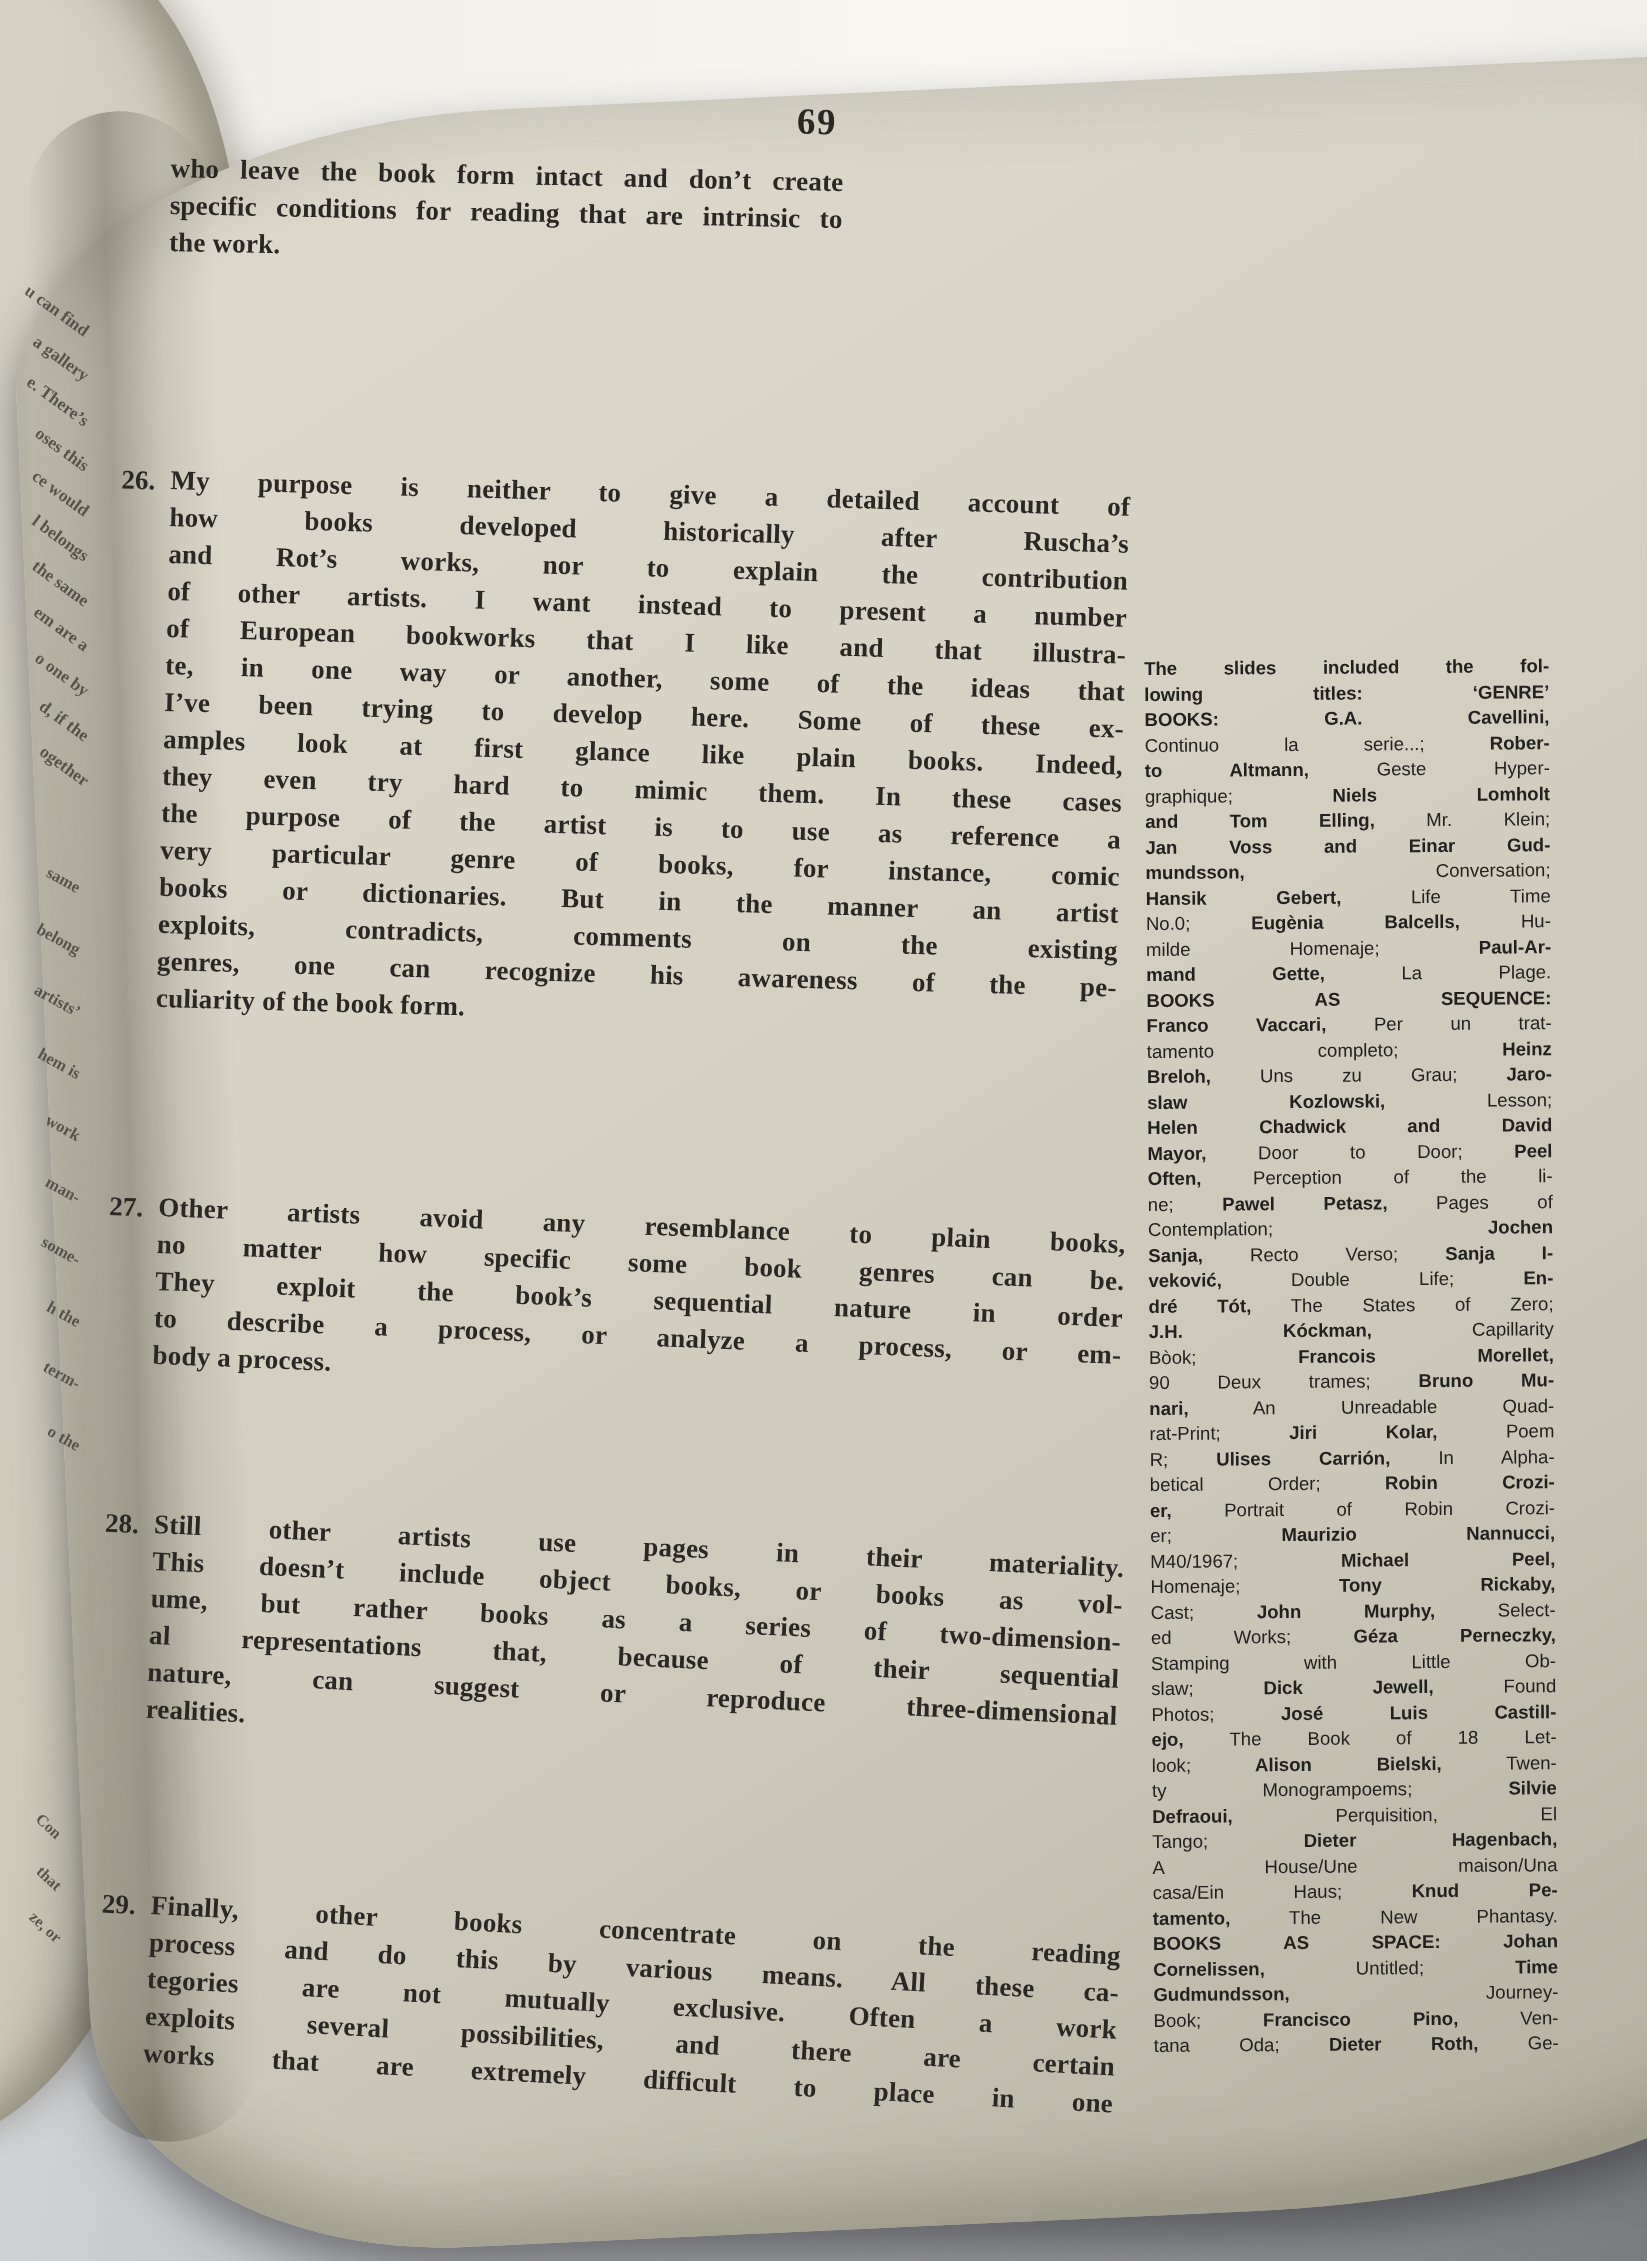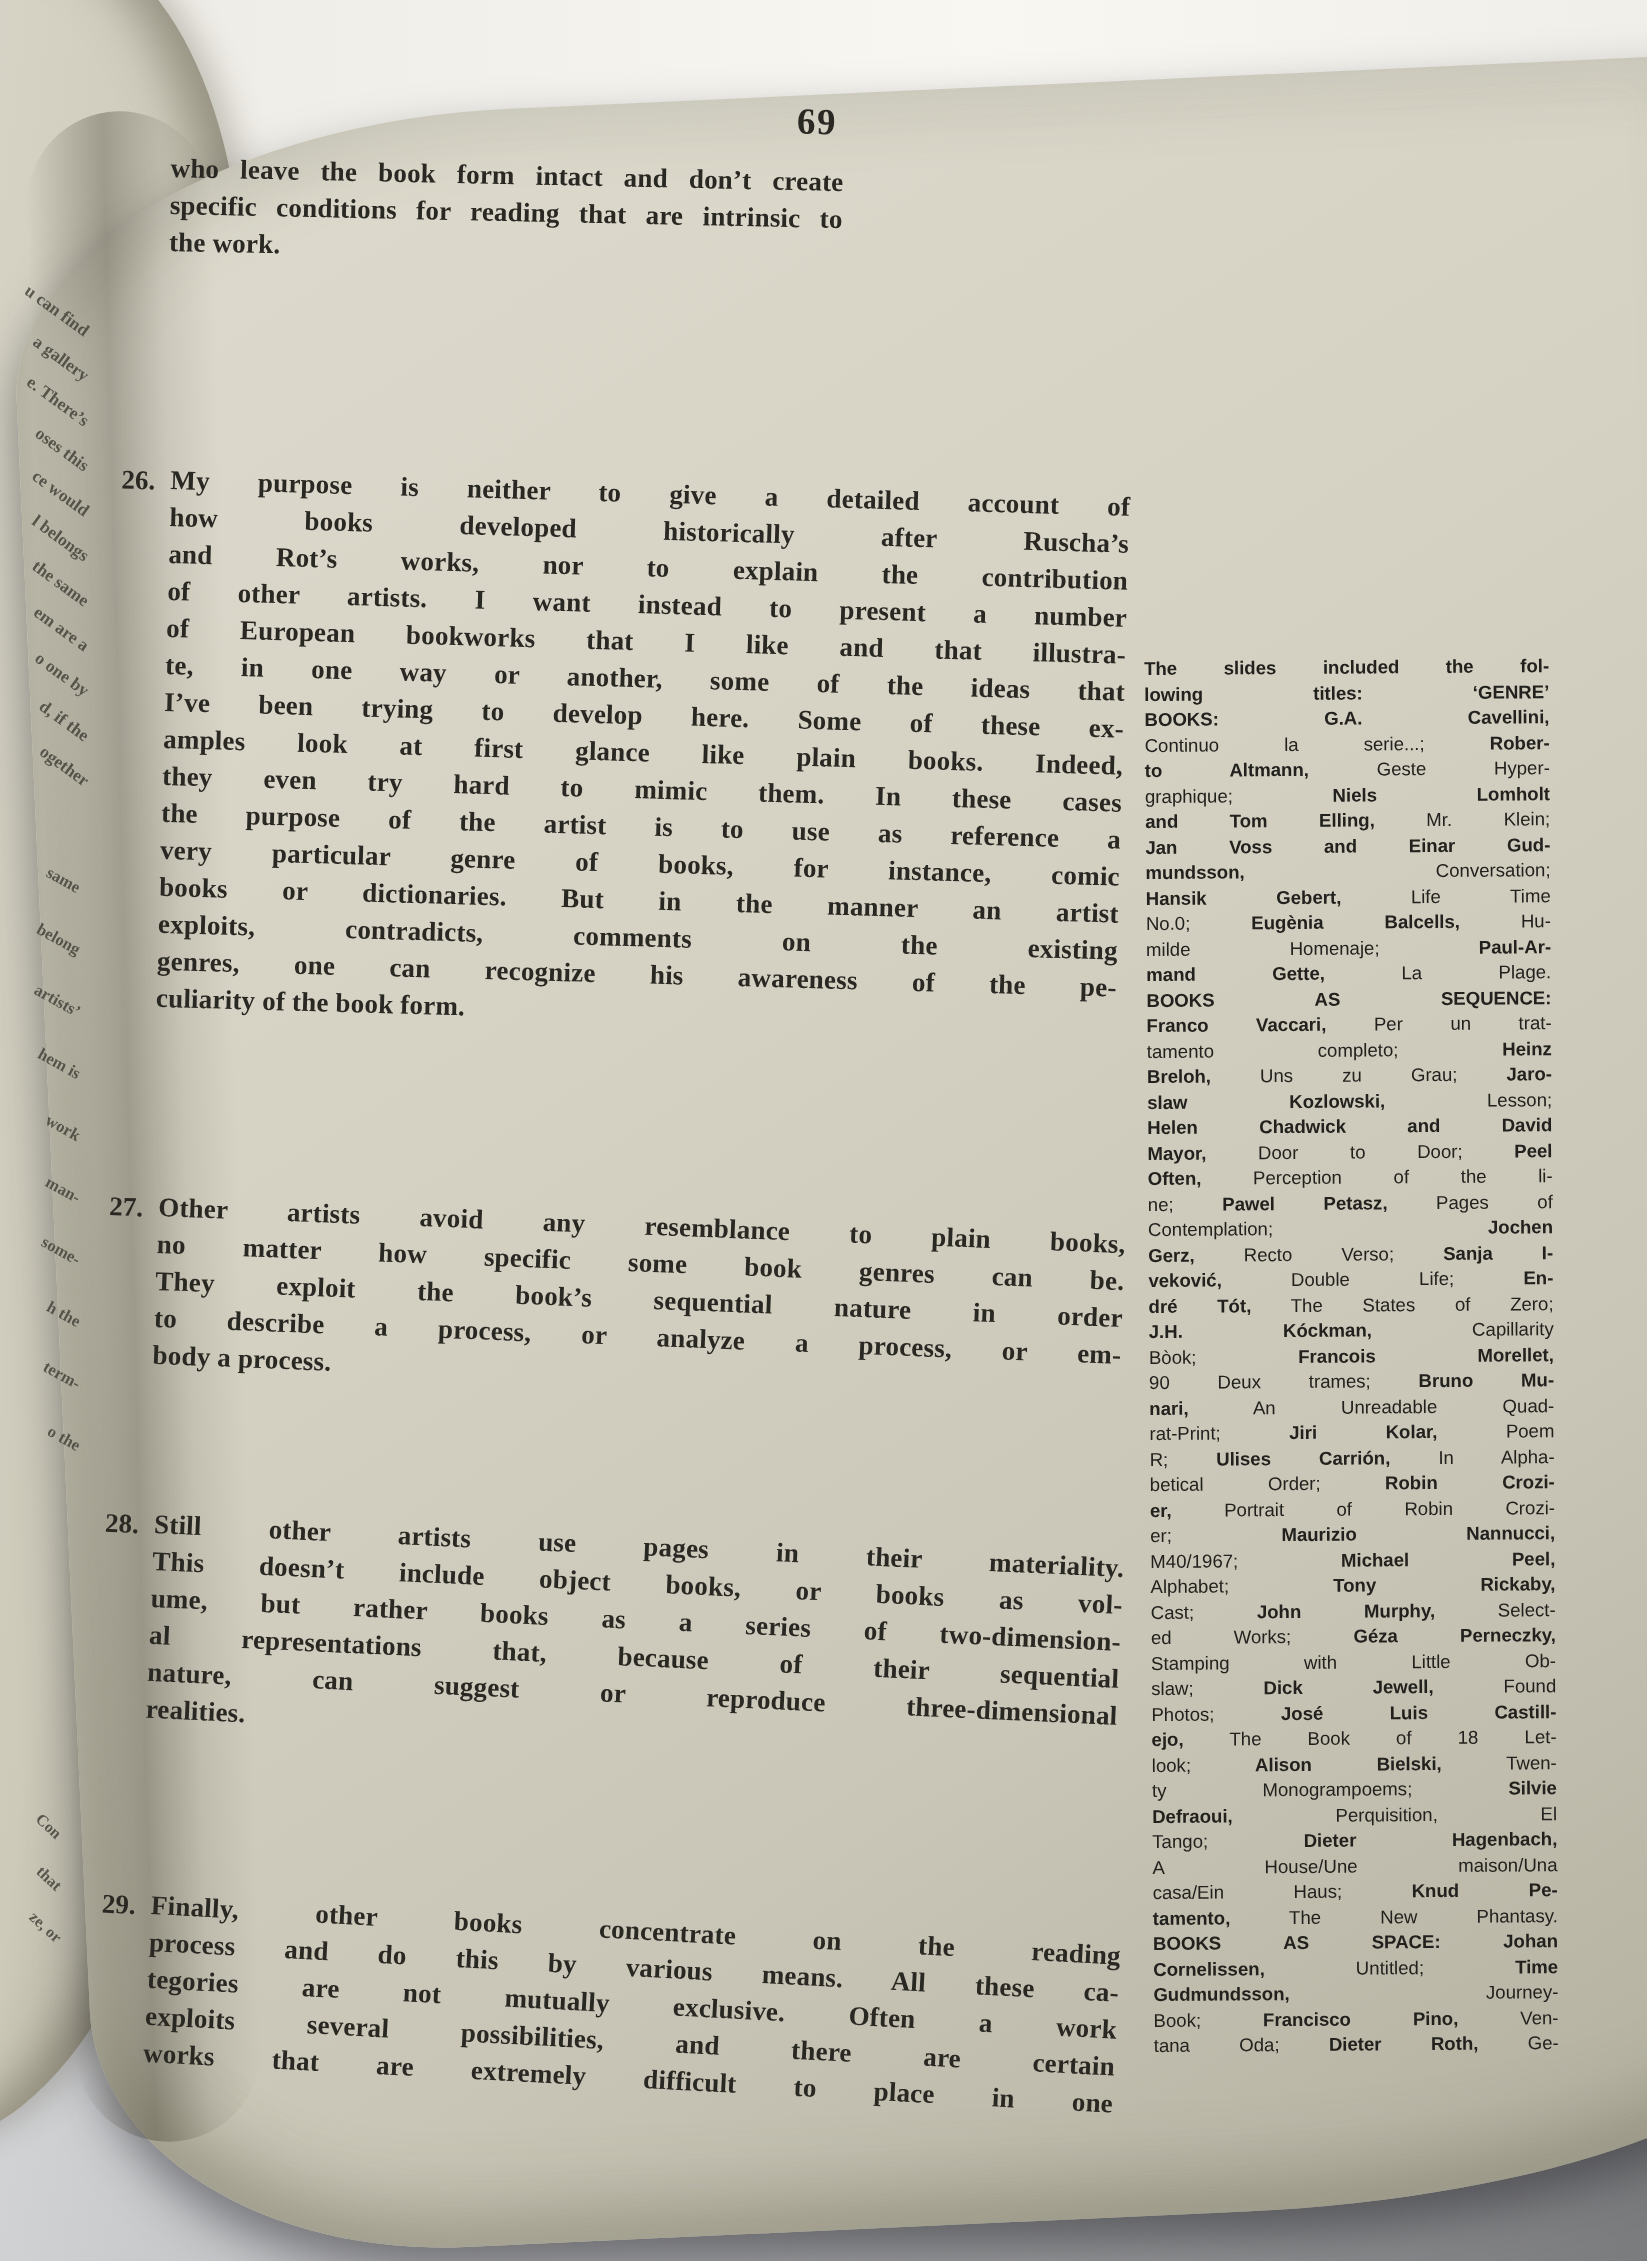--- a/index.html
+++ b/index.html
@@ -207,34 +207,34 @@
       <div class="sline"><span class="b">BOOKS AS SEQUENCE:</span></div>
       <div class="sline"><span class="b">Franco Vaccari,</span><span class="r"> Per un trat-</span></div>
       <div class="sline"><span class="r">tamento completo;</span><span class="b"> Heinz</span></div>
       <div class="sline"><span class="b">Breloh,</span><span class="r"> Uns zu Grau;</span><span class="b"> Jaro-</span></div>
       <div class="sline"><span class="b">slaw Kozlowski,</span><span class="r"> Lesson;</span></div>
       <div class="sline"><span class="b">Helen Chadwick and David</span></div>
       <div class="sline"><span class="b">Mayor,</span><span class="r"> Door to Door;</span><span class="b"> Peel</span></div>
       <div class="sline"><span class="b">Often,</span><span class="r"> Perception of the li-</span></div>
       <div class="sline"><span class="r">ne;</span><span class="b"> Pawel Petasz,</span><span class="r"> Pages of</span></div>
       <div class="sline"><span class="r">Contemplation;</span><span class="b"> Jochen</span></div>
-      <div class="sline"><span class="b">Gerz,</span><span class="r"> Recto Verso;</span><span class="b"> Sanja I-</span></div>
+      <div class="sline"><span class="b">Sanja,</span><span class="r"> Recto Verso;</span><span class="b"> Sanja I-</span></div>
       <div class="sline"><span class="b">veković,</span><span class="r"> Double Life;</span><span class="b"> En-</span></div>
       <div class="sline"><span class="b">dré Tót,</span><span class="r"> The States of Zero;</span></div>
       <div class="sline"><span class="b">J.H. Kóckman,</span><span class="r"> Capillarity</span></div>
       <div class="sline"><span class="r">Bòok;</span><span class="b"> Francois Morellet,</span></div>
       <div class="sline"><span class="r">90 Deux trames;</span><span class="b"> Bruno Mu-</span></div>
       <div class="sline"><span class="b">nari,</span><span class="r"> An Unreadable Quad-</span></div>
       <div class="sline"><span class="r">rat-Print;</span><span class="b"> Jiri Kolar,</span><span class="r"> Poem</span></div>
       <div class="sline"><span class="r">R;</span><span class="b"> Ulises Carrión,</span><span class="r"> In Alpha-</span></div>
       <div class="sline"><span class="r">betical Order;</span><span class="b"> Robin Crozi-</span></div>
       <div class="sline"><span class="b">er,</span><span class="r"> Portrait of Robin Crozi-</span></div>
       <div class="sline"><span class="r">er;</span><span class="b"> Maurizio Nannucci,</span></div>
       <div class="sline"><span class="r">M40/1967;</span><span class="b"> Michael Peel,</span></div>
-      <div class="sline"><span class="r">Alphabet;</span><span class="b"> Tony Rickaby,</span></div>
+      <div class="sline"><span class="r">Homenaje;</span><span class="b"> Tony Rickaby,</span></div>
       <div class="sline"><span class="r">Cast;</span><span class="b"> John Murphy,</span><span class="r"> Select-</span></div>
       <div class="sline"><span class="r">ed Works;</span><span class="b"> Géza Perneczky,</span></div>
       <div class="sline"><span class="r">Stamping with Little Ob-</span></div>
       <div class="sline"><span class="r">slaw;</span><span class="b"> Dick Jewell,</span><span class="r"> Found</span></div>
       <div class="sline"><span class="r">Photos;</span><span class="b"> José Luis Castill-</span></div>
       <div class="sline"><span class="b">ejo,</span><span class="r"> The Book of 18 Let-</span></div>
       <div class="sline"><span class="r">look;</span><span class="b"> Alison Bielski,</span><span class="r"> Twen-</span></div>
       <div class="sline"><span class="r">ty Monogrampoems;</span><span class="b"> Silvie</span></div>
       <div class="sline"><span class="b">Defraoui,</span><span class="r"> Perquisition, El</span></div>
       <div class="sline"><span class="r">Tango;</span><span class="b"> Dieter Hagenbach,</span></div>

